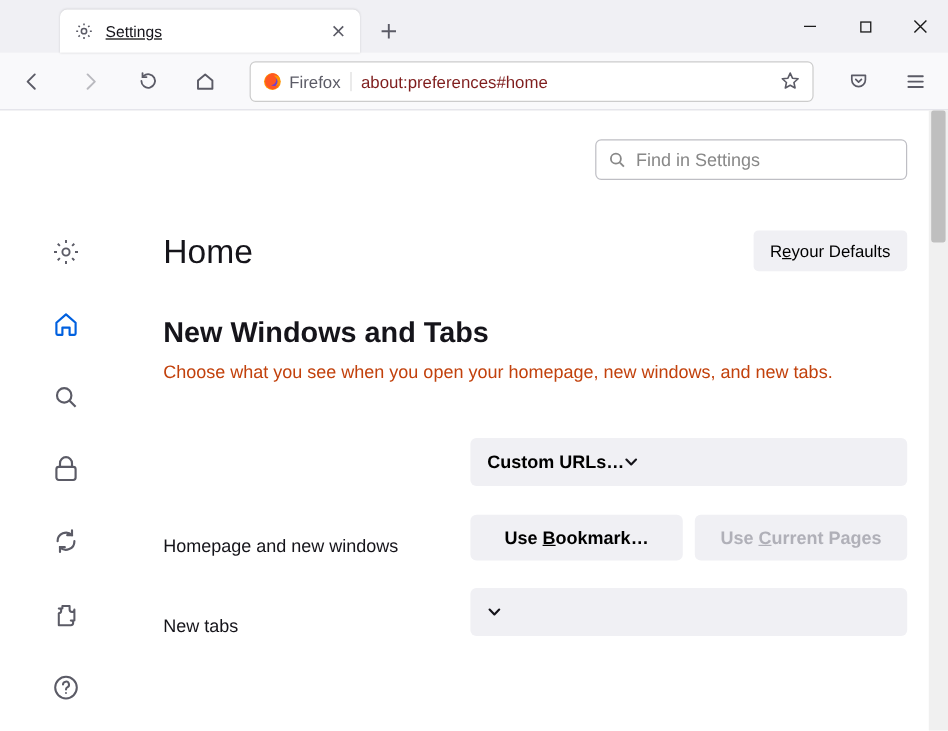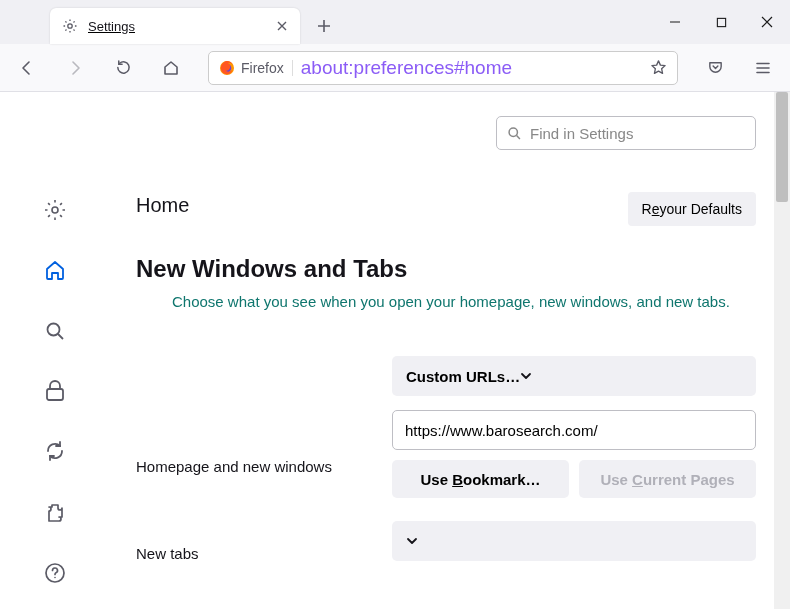--- a/index.html
+++ b/index.html
@@ -12,42 +12,42 @@
 .new-tab-btn { width: 32px; height: 32px; display: flex; align-items: center; justify-content: center; margin-left: 8px; margin-bottom: 2px; border-radius: 4px; cursor: pointer; }
 .window-controls { position: absolute; right: 0; top: 0; height: 44px; display: flex; }
 .win-ctrl { width: 46px; display: flex; align-items: center; justify-content: center; cursor: pointer; }
 
 
 .toolbar { height: 48px; display: flex; align-items: center; padding: 0 10px; gap: 14px; background: #f9f9fb; border-bottom: 1px solid #e0e0e6; }
 .tool-btn { width: 34px; height: 34px; display: flex; align-items: center; justify-content: center; border-radius: 4px; cursor: pointer; color: #5b5b66; }
 .tool-btn.disabled { opacity: 0.4; cursor: default; }
 .urlbar { flex: 1; height: 34px; background: #fff; border: 1px solid #ccc; border-radius: 5px; display: flex; align-items: center; padding: 0 10px; gap: 8px; margin: 0 6px; }
 .urlbar-identity { display: flex; align-items: center; gap: 6px; font-size: 14px; color: #5b5b66; padding-right: 8px; border-right: 1px solid #ddd; }
-.urlbar-text { font-size: 19px; color: #8b5cf6; flex: 1; }
+.urlbar-text { font-size: 14px; color: #7f1d1d; flex: 1; }
 
 
 .content-wrap { display: flex; height: calc(609px - 92px); position: relative; }
 .scrollbar-track { position: absolute; right: 0; top: 0; width: 16px; height: 100%; background: #f0f0f0; }
 .scrollbar-thumb { position: absolute; right: 2px; top: 0; width: 12px; height: 110px; background: #bfbfbf; border-radius: 2px; }
 
 
 .sidebar { width: 110px; padding-top: 100px; display: flex; flex-direction: column; align-items: center; gap: 24px; }
 .side-item { width: 40px; height: 40px; display: flex; align-items: center; justify-content: center; color: #5b5b66; border-radius: 6px; cursor: pointer; }
 .side-item.active { color: #0060df; }
 .side-bottom { margin-top: auto; margin-bottom: 16px; display: flex; flex-direction: column; gap: 20px; align-items: center; }
 
 
 .main { flex: 1; padding: 30px 34px 12px 26px; position: relative; }
 .search-box { position: absolute; top: 24px; right: 34px; width: 260px; height: 34px; border: 1px solid #bebec4; border-radius: 5px; display: flex; align-items: center; padding: 0 10px; gap: 8px; color: #888; font-size: 15px; }
-.page-title { font-size: 20px; font-weight: 300; color: #15141a; margin-top: 72px; }
+.page-title { font-size: 28px; font-weight: 300; color: #15141a; margin-top: 72px; }
 .restore-btn { position: absolute; top: 100px; right: 34px; height: 34px; padding: 0 14px; background: #f0f0f4; border: none; border-radius: 4px; font-size: 14px; cursor: pointer; }
 .restore-btn .u { text-decoration: underline; }
 
 .section-title { font-size: 24px; font-weight: 600; color: #15141a; margin-top: 38px; }
-.section-desc { font-size: 15px; color: #0f766e; margin-top: 10px; margin-left: 36px; }
+.section-desc { font-size: 15px; color: #c2410c; margin-top: 10px; }
 
 .form-row { margin-top: 30px; display: flex; align-items: center; }
 .row-label { width: 256px; font-size: 15px; color: #15141a; margin-top: 25px; }
 .row-ctrl { flex: 1; }
 .select { width: 100%; height: 40px; background: #f0f0f4; border: none; border-radius: 5px; display: flex; align-items: center; padding: 0 14px; font-size: 15px; font-weight: 600; cursor: pointer; }
 .url-input { width: 100%; height: 40px; border: 1px solid #bebec4; border-radius: 5px; padding: 0 12px; font-size: 15px; }
 .btn-row { display: flex; gap: 10px; margin-top: 10px; }
 .btn-row .btn { flex: 1; height: 38px; background: #f0f0f4; border: none; border-radius: 5px; font-size: 15px; cursor: pointer; white-space: nowrap; overflow: hidden; text-overflow: ellipsis; padding: 0 12px; text-align: center; font-weight: 600; }
 .btn-row .btn.disabled { color: #b0b0b8; cursor: default; }
 .u { text-decoration: underline; }
@@ -212,21 +212,20 @@
           <svg width="12" height="12" viewBox="0 0 12 12" fill="none" stroke="#15141a" stroke-width="1.8" stroke-linecap="round" stroke-linejoin="round">
               <path d="M2 4l4 4 4-4"></path>
             </svg>
         </div>
       </div>
     </div>
 
     <div class="form-row" style="margin-top:14px">
       <div class="row-label">Homepage and new windows</div>
       <div class="row-ctrl">
-        <input class="url-input" value="https://www.barosearch.com/" style="">
         <div class="btn-row">
           <button class="btn"><span>Use </span><span class="u">B</span><span>ookmark…</span></button>
           <button class="btn disabled"><span>Use </span><span class="u">C</span><span>urrent Pages</span></button>
         </div>
       </div>
     </div>
 
     <div class="form-row" style="margin-top:22px">
       <div class="row-label">New tabs</div>
       <div class="row-ctrl">

